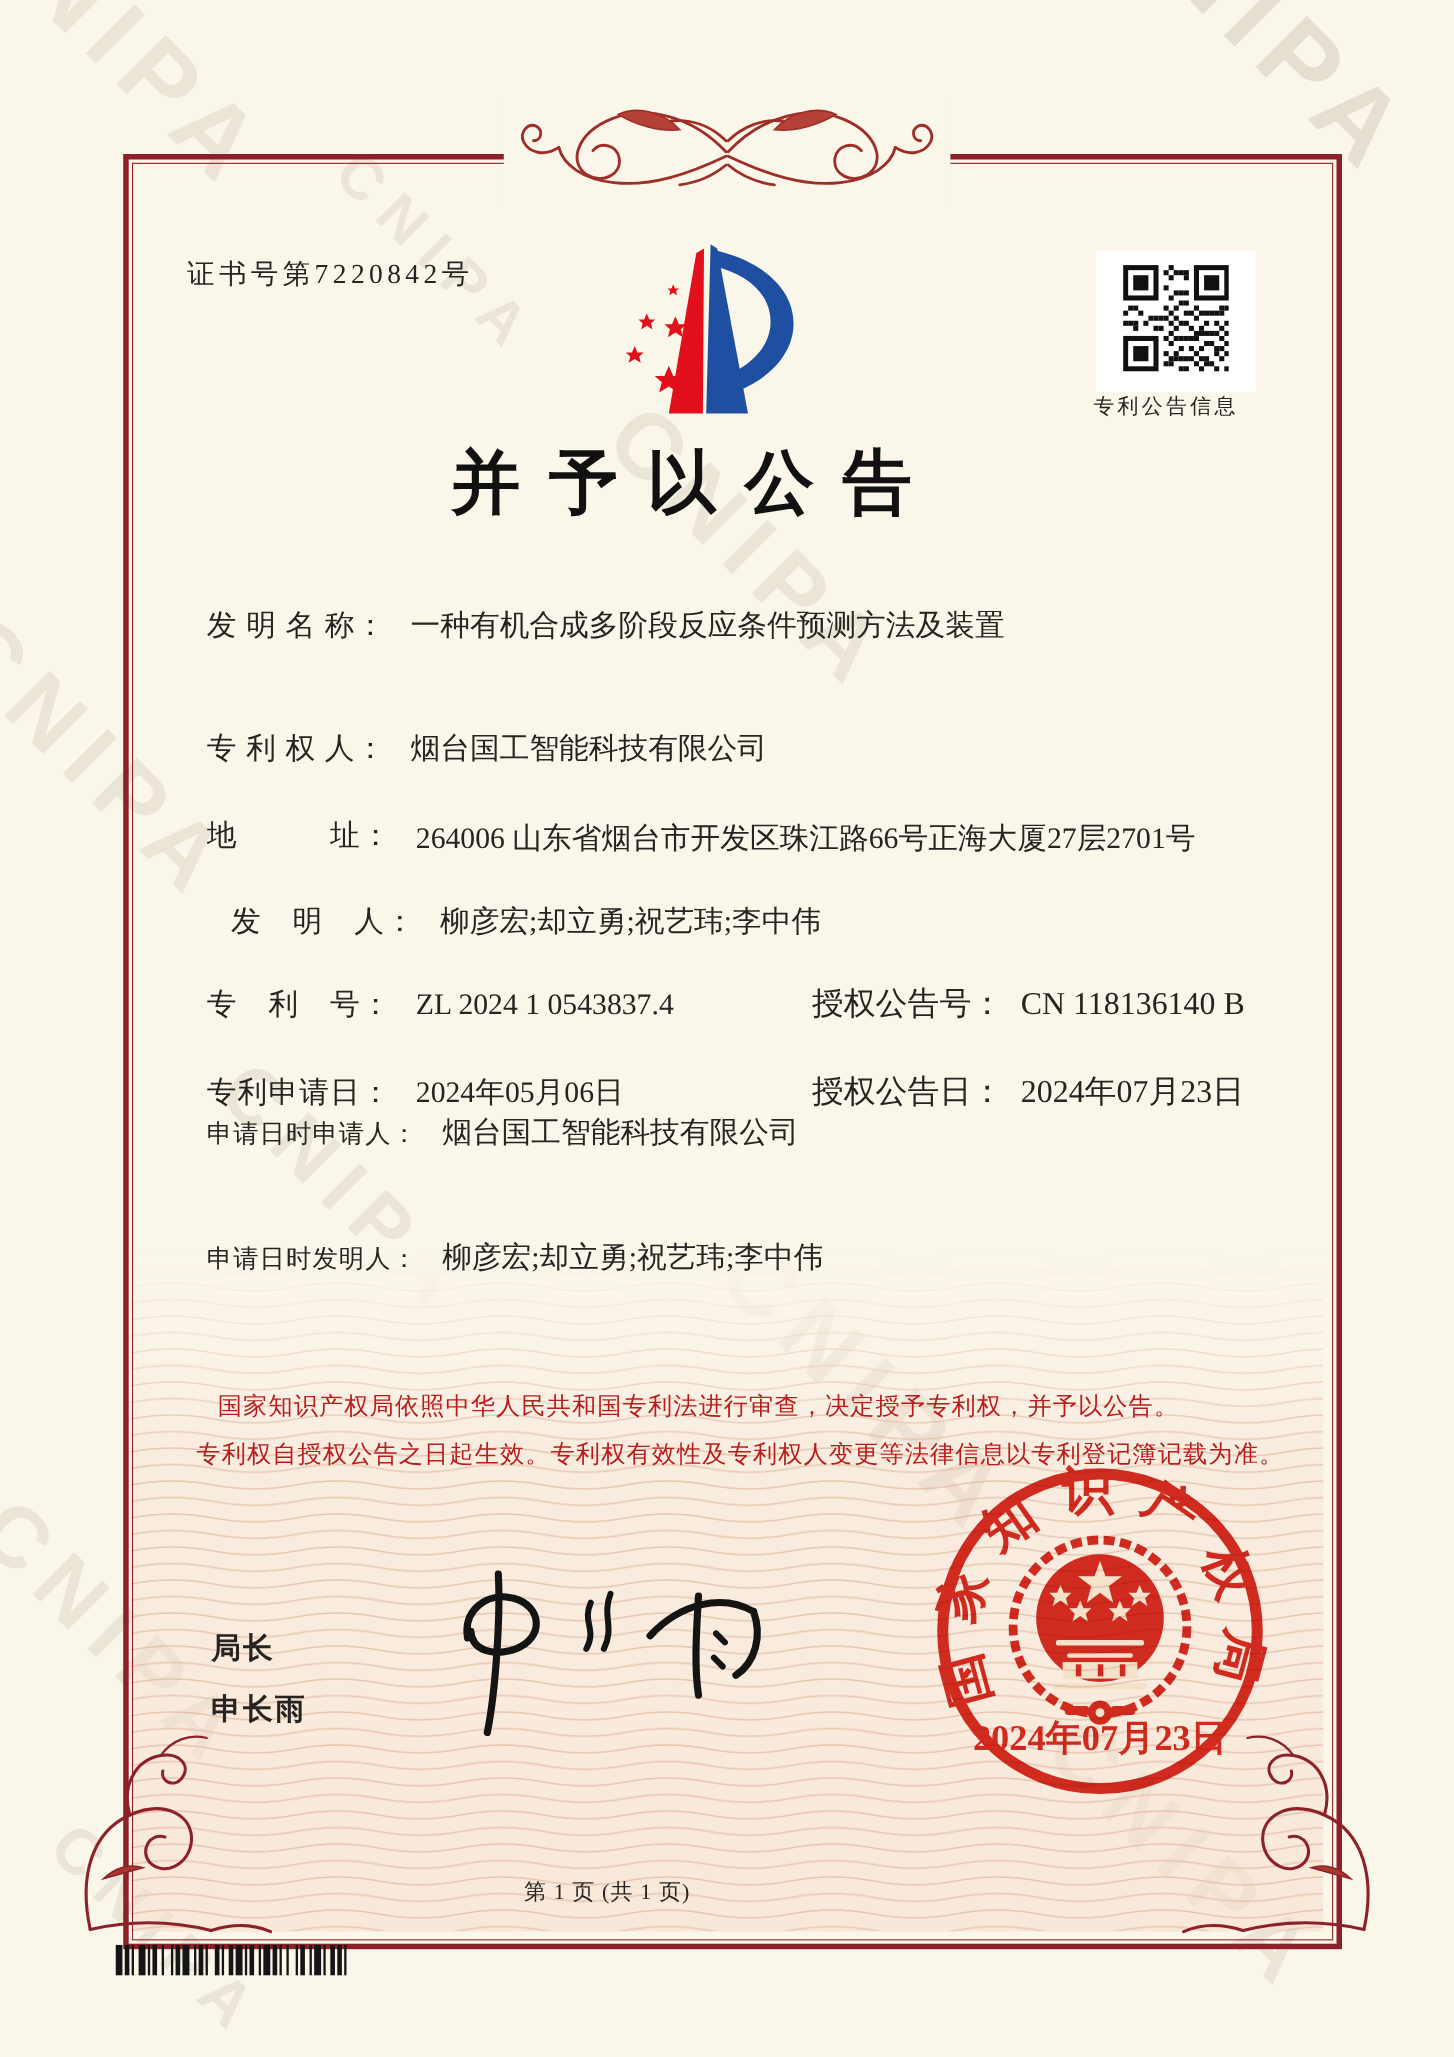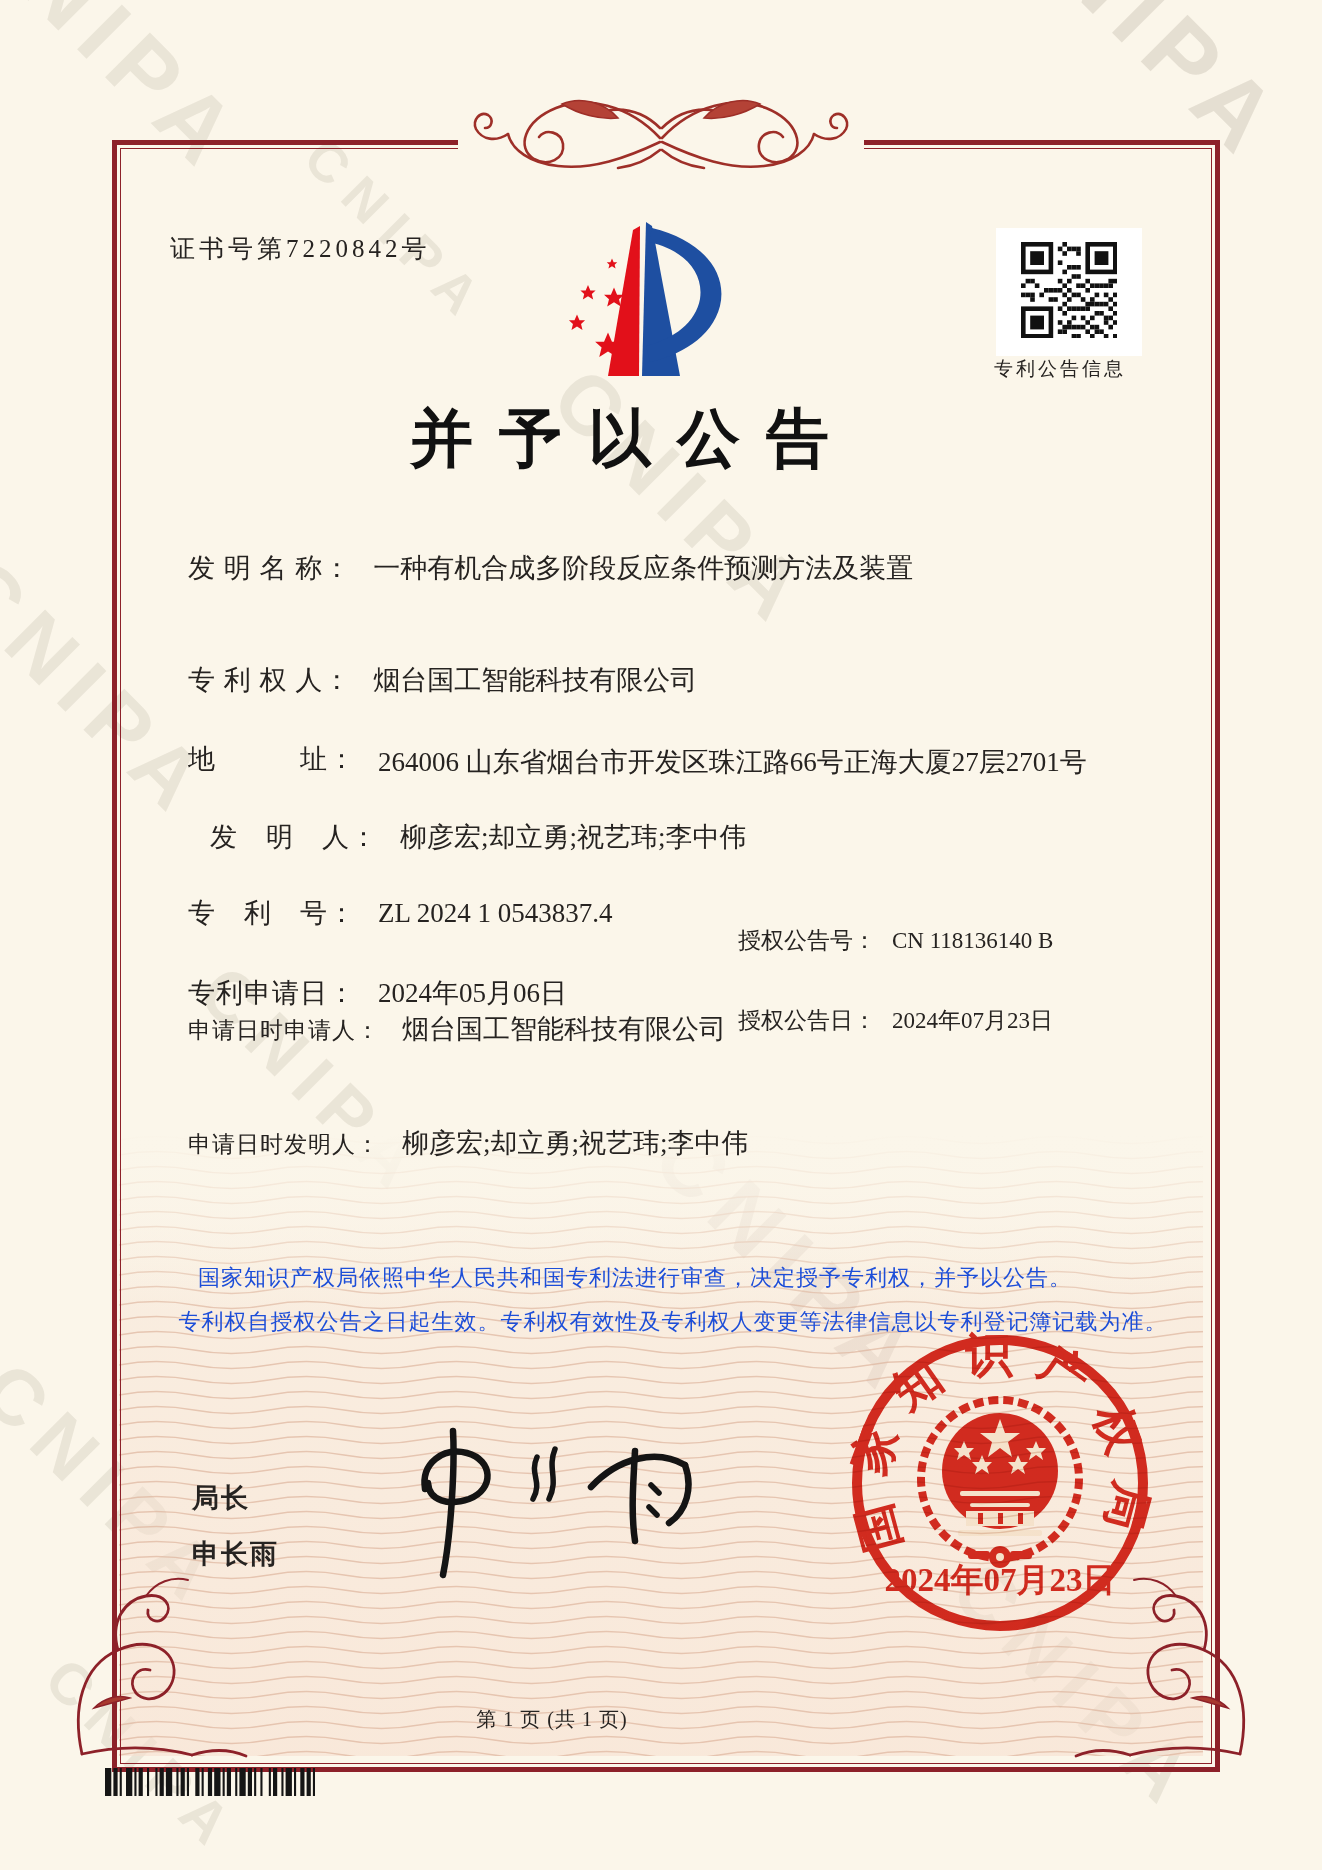--- a/index.html
+++ b/index.html
@@ -44,30 +44,30 @@
   .qrbox{left:996px;top:228px;width:146px;height:128px;background:#ffffff;z-index:5;
          display:flex;align-items:center;justify-content:center;}
   .qrcaption{left:990px;top:356px;width:140px;font-size:19px;letter-spacing:3px;z-index:5;text-align:center;}
   .doc-title{left:410px;top:396px;font-size:63px;font-weight:bold;letter-spacing:26px;
              white-space:nowrap;z-index:5;color:#111;}
 
   
   .row{position:absolute;left:188px;font-size:27px;line-height:34px;white-space:nowrap;z-index:5;}
   .row .lbl{display:inline-block;letter-spacing:1px;}
   .row .val{margin-left:22px;}
-  .row-r{position:absolute;left:738px;font-size:23px;line-height:34px;white-space:nowrap;z-index:5;margin-top:28px;}
+  .row-r{position:absolute;left:738px;font-size:29px;line-height:34px;white-space:nowrap;z-index:5;}
   .row-r .val{margin-left:16px;}
   .small-lbl{font-size:23px;}
   .addr-row{white-space:normal;}
   .addr-row .lbl{vertical-align:top;text-align:center;}
   .addr-row .val{display:inline-block;width:822px;line-height:41px;vertical-align:top;white-space:normal;}
 
   
   .legal{left:168px;top:1256px;width:1010px;font-size:22px;line-height:44px;
-         letter-spacing:1px;z-index:5;color:#1d4ed8;}
+         letter-spacing:1px;z-index:5;color:#b91c1c;}
   .legal .l1{text-indent:30px;white-space:nowrap;}
   .legal .l2{white-space:nowrap;text-align:center;}
 
   
   .signer-title{left:192px;top:1480px;font-size:27px;font-weight:bold;z-index:5;
                 font-family:"Liberation Sans","DejaVu Sans",sans-serif;letter-spacing:2px;}
   .signer-name{left:192px;top:1536px;font-size:27px;font-weight:bold;z-index:5;
                font-family:"Liberation Sans","DejaVu Sans",sans-serif;letter-spacing:2px;}
   .signature{left:395px;top:1423px;width:310px;height:165px;z-index:6;}
 

